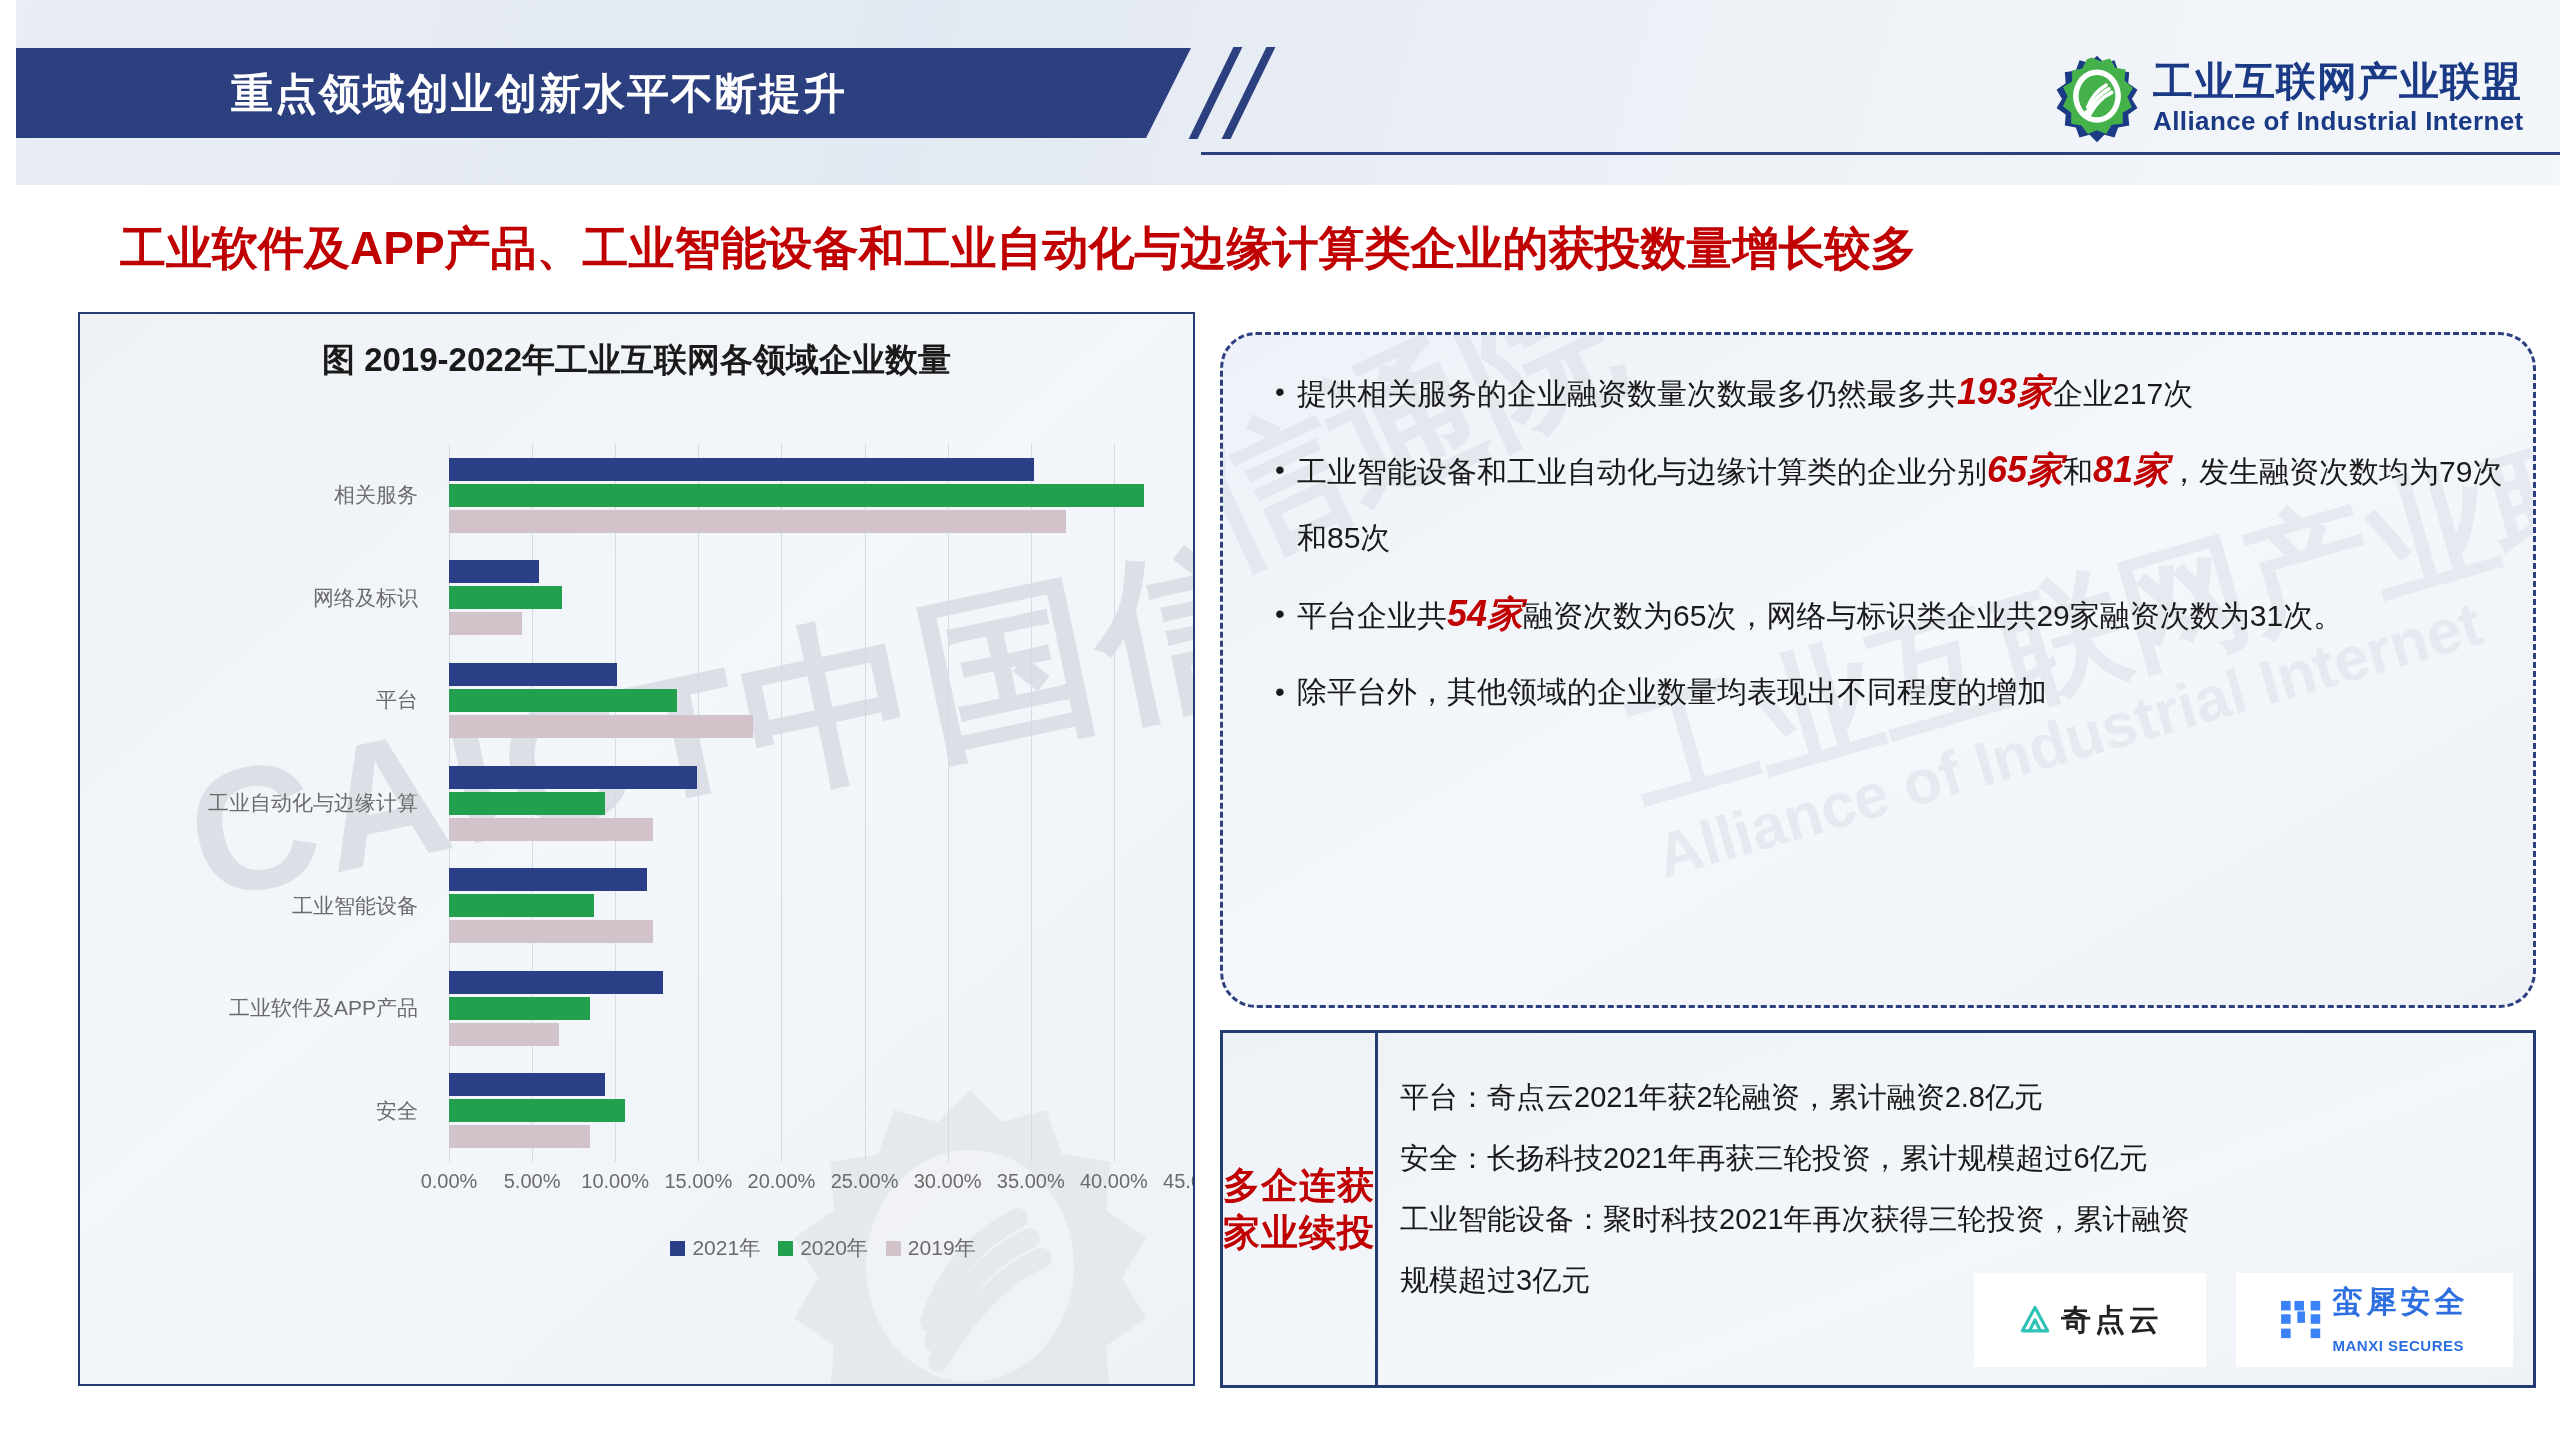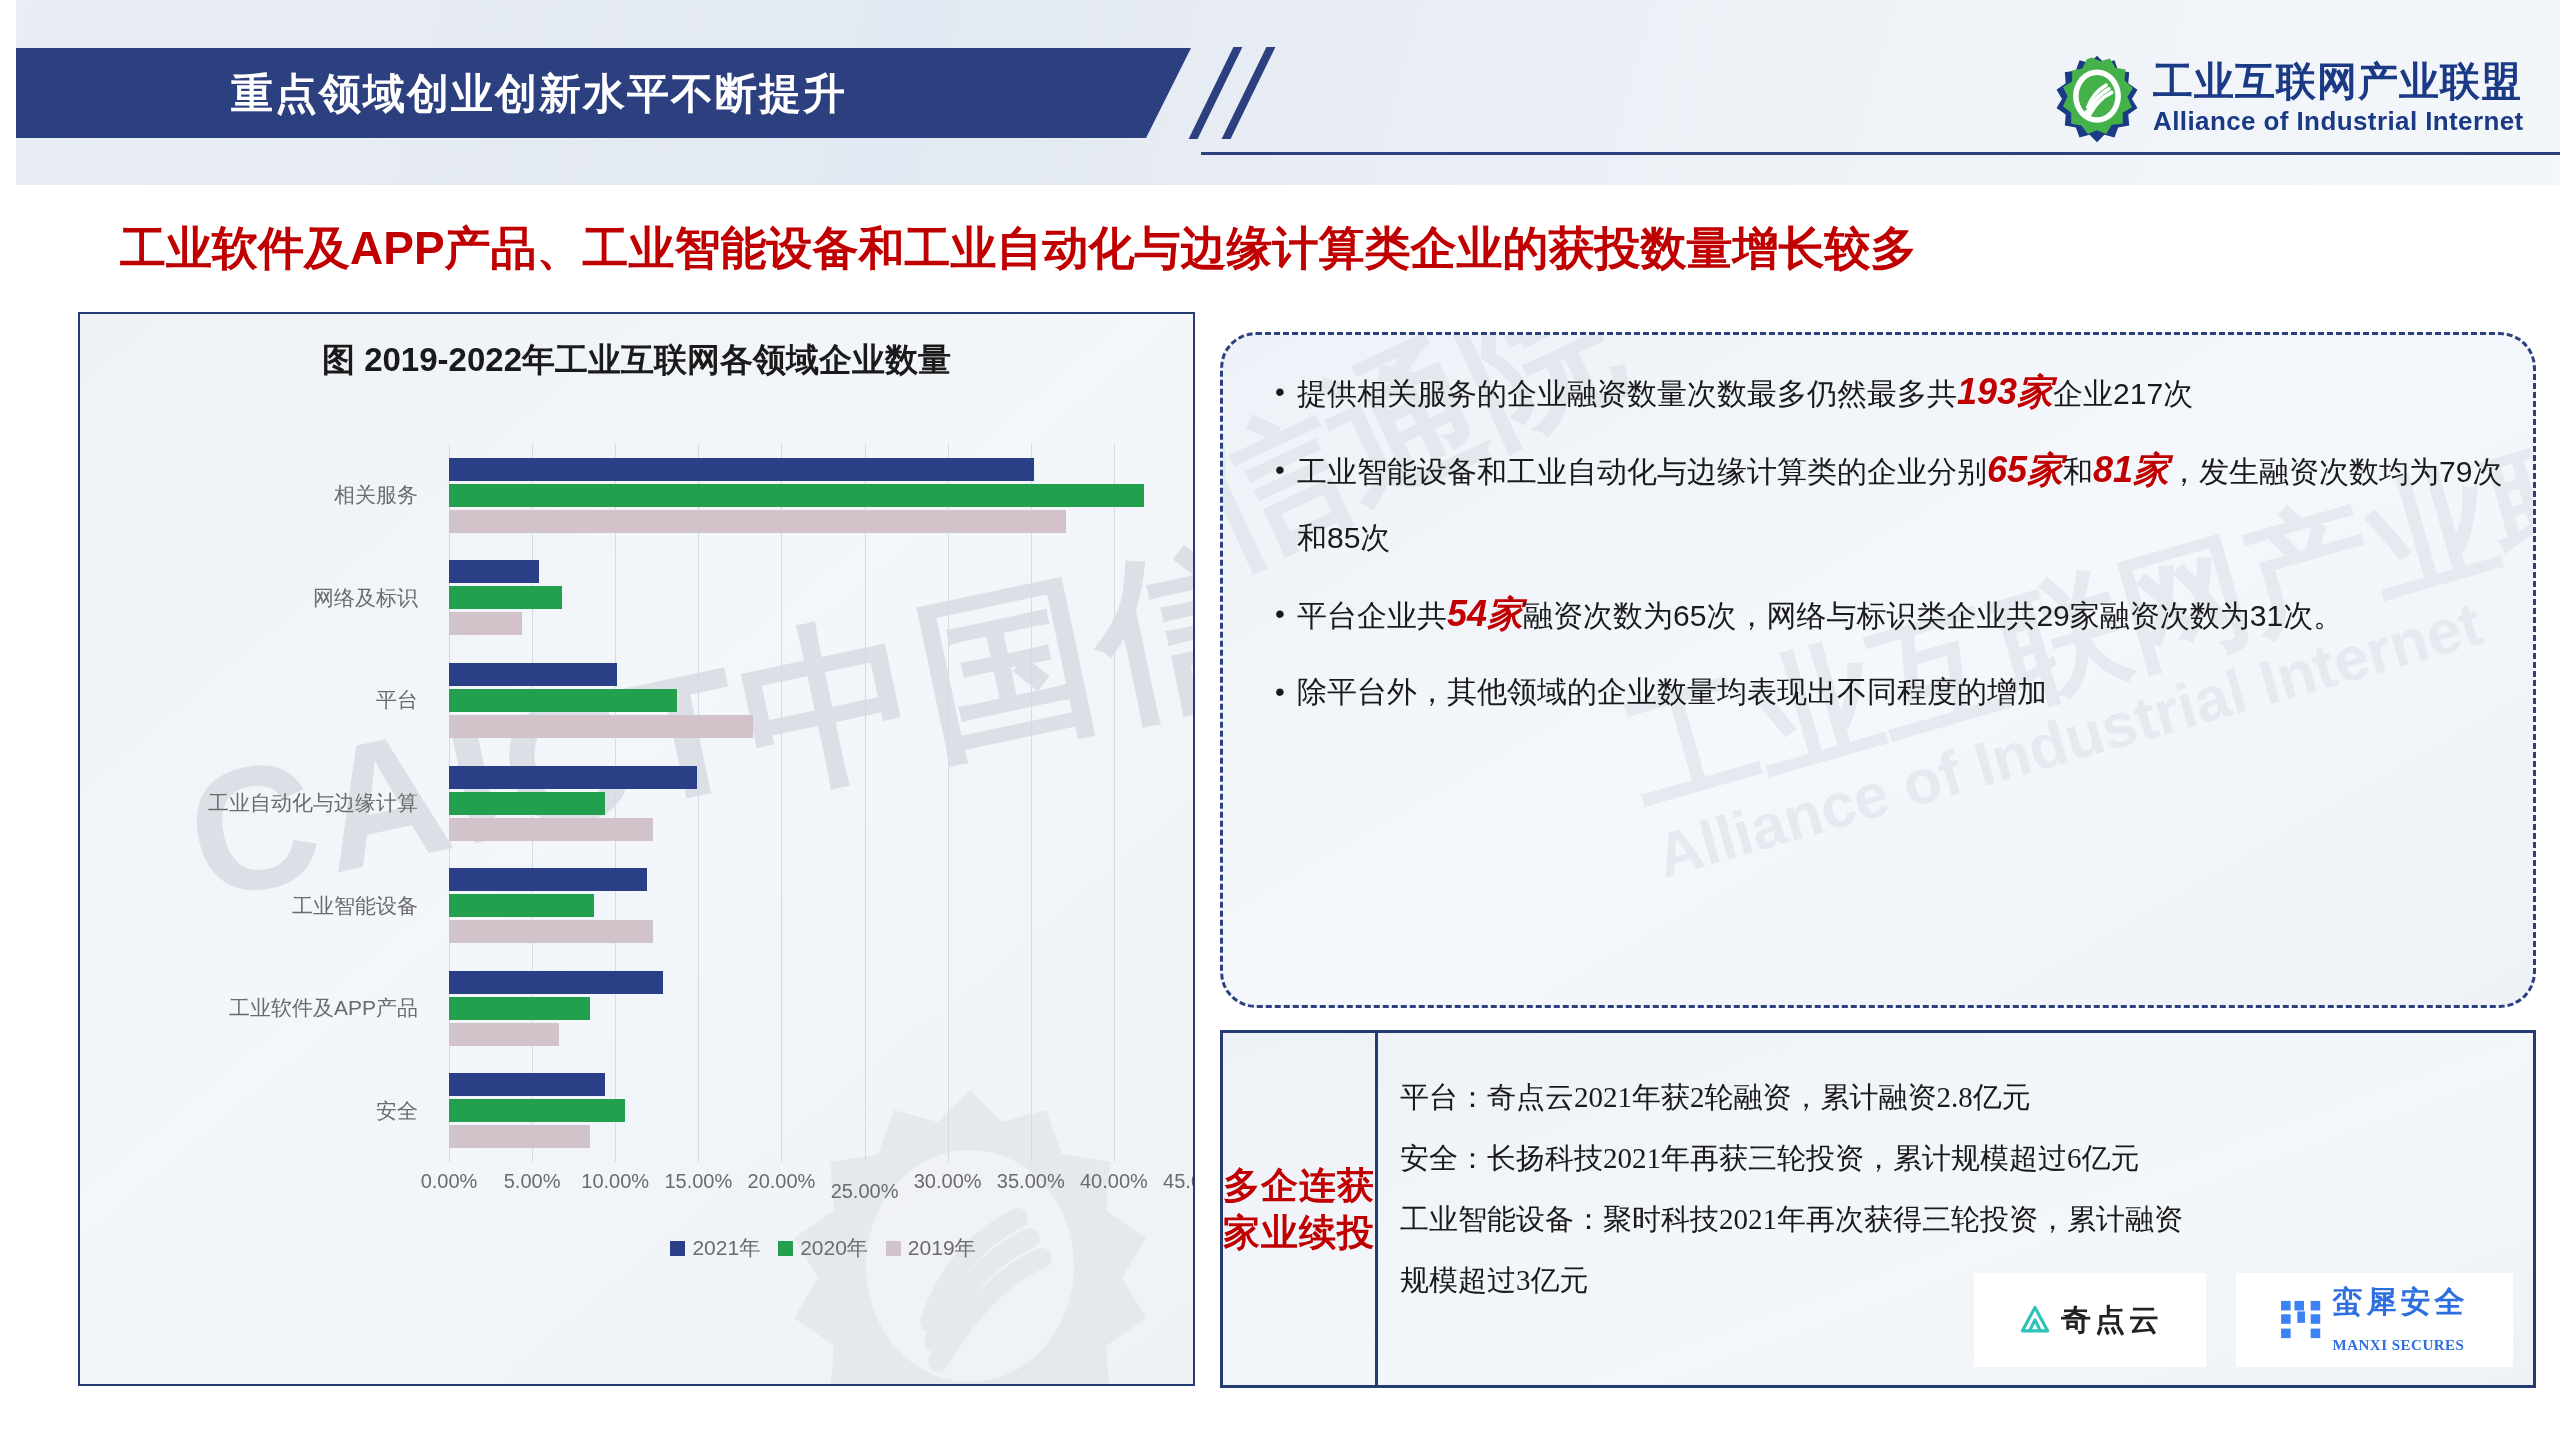--- a/index.html
+++ b/index.html
@@ -130,21 +130,21 @@
     position:absolute;left:1220px;top:1030px;width:1310px;height:352px;
     border:3px solid #243b73;
     background:linear-gradient(160deg,#eef2f7 0%,#f4f7fa 60%,#eef2f7 100%);
     display:flex;overflow:hidden;
   }
   #tbl-left{
     flex:0 0 112px;border-right:3px solid #243b73;
     display:flex;flex-direction:row;align-items:center;justify-content:center;
     color:#c00000;font-size:37px;font-weight:bold;line-height:1.28;letter-spacing:1px;
   }
-  #tbl-right{flex:1 1 auto;position:relative;padding:34px 0 0 22px;font-family:Liberation Serif, serif;}
+  #tbl-right{flex:1 1 auto;position:relative;padding:34px 0 0 22px;}
   .trow{font-size:29px;color:#1a1a1a;line-height:61px;white-space:nowrap;}
   #logos{position:absolute;right:20px;bottom:18px;display:flex;align-items:center;gap:30px;}
   .logo-box{
     height:94px;display:flex;align-items:center;justify-content:center;
     padding:0 16px;
   }
   #logo-qdy{background:#ffffff;width:200px;}
   #logo-mx{background:#ffffff;width:245px;}
   #logo-js{background:#111111;width:245px;}
   .logo-cn-text{font-size:30px;font-weight:bold;letter-spacing:4px;}
@@ -234,21 +234,21 @@
         <div class="cat-label" style="right: 762px; width: 320px; top: 447.571px;">工业智能设备</div>
         <div class="cat-label" style="right: 762px; width: 320px; top: 550.143px;">工业软件及APP产品</div>
         <div class="cat-label" style="right: 762px; width: 320px; top: 652.714px;">安全</div>
       </div>
     <div id="xticks-layer">
         <div class="xtick" style="left: 83px;">0.00%</div>
         <div class="xtick" style="left: 166.111px;">5.00%</div>
         <div class="xtick" style="left: 249.222px;">10.00%</div>
         <div class="xtick" style="left: 332.333px;">15.00%</div>
         <div class="xtick" style="left: 415.444px;">20.00%</div>
-        <div class="xtick" style="left: 498.556px; margin-top: 10px;">25.00%</div>
+        <div class="xtick" style="left: 498.556px;">25.00%</div>
         <div class="xtick" style="left: 581.667px;">30.00%</div>
         <div class="xtick" style="left: 664.778px;">35.00%</div>
         <div class="xtick" style="left: 747.889px;">40.00%</div>
         <div class="xtick" style="left: 831px;">45.00%</div>
       </div>
     <div id="legend">
         <div class="lg-item">
           <span class="lg-sw" style="background: rgb(43, 63, 134);"></span>
           <span>2021年</span>
         </div>

